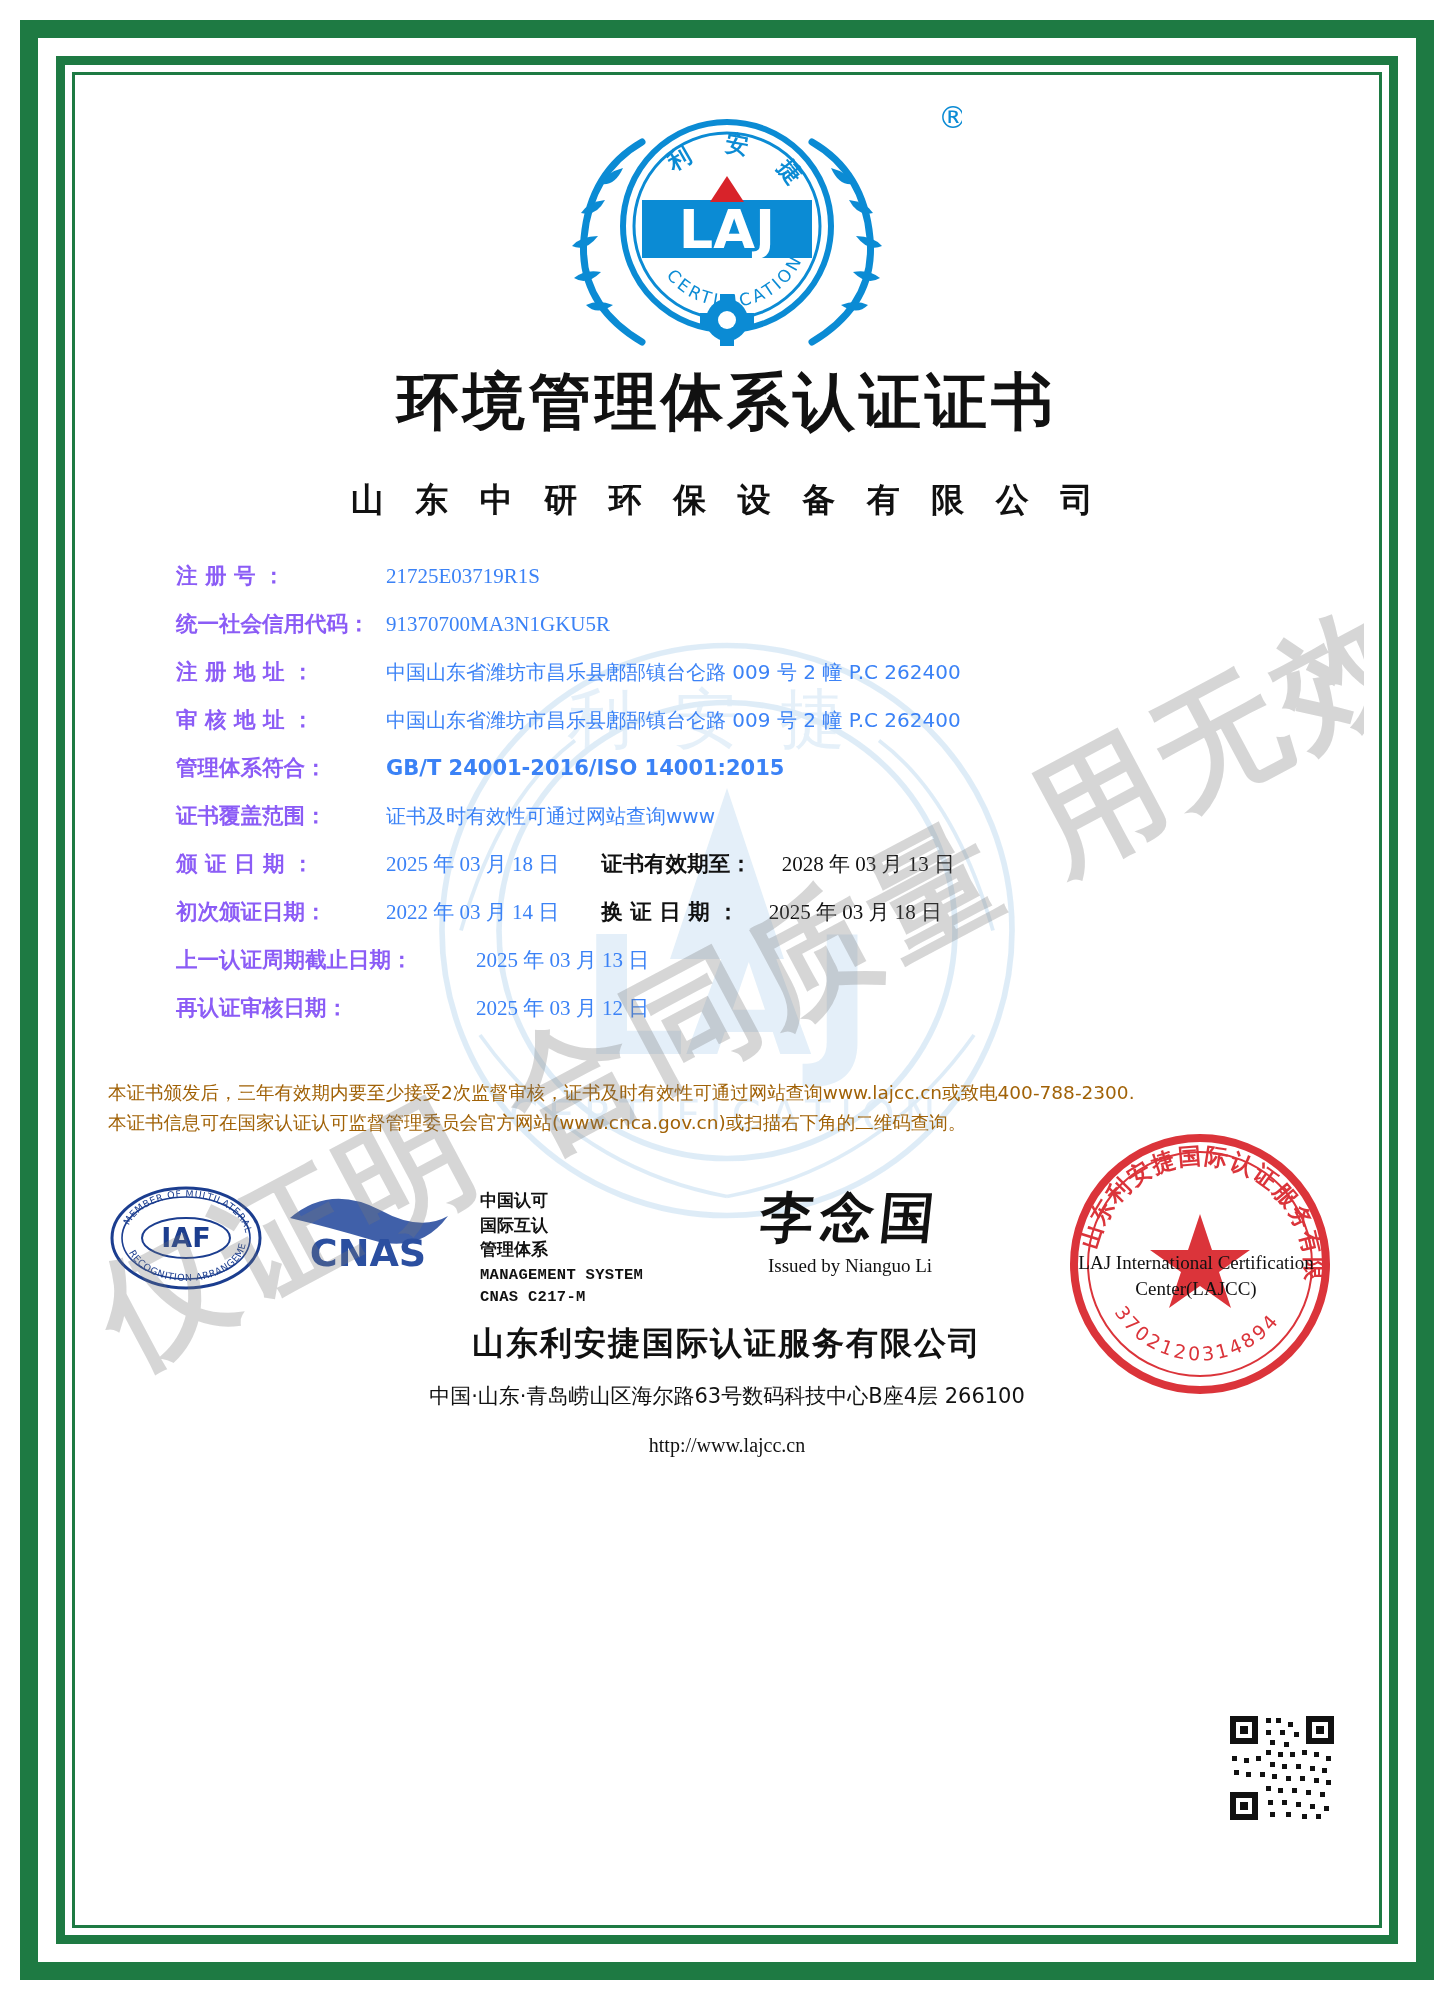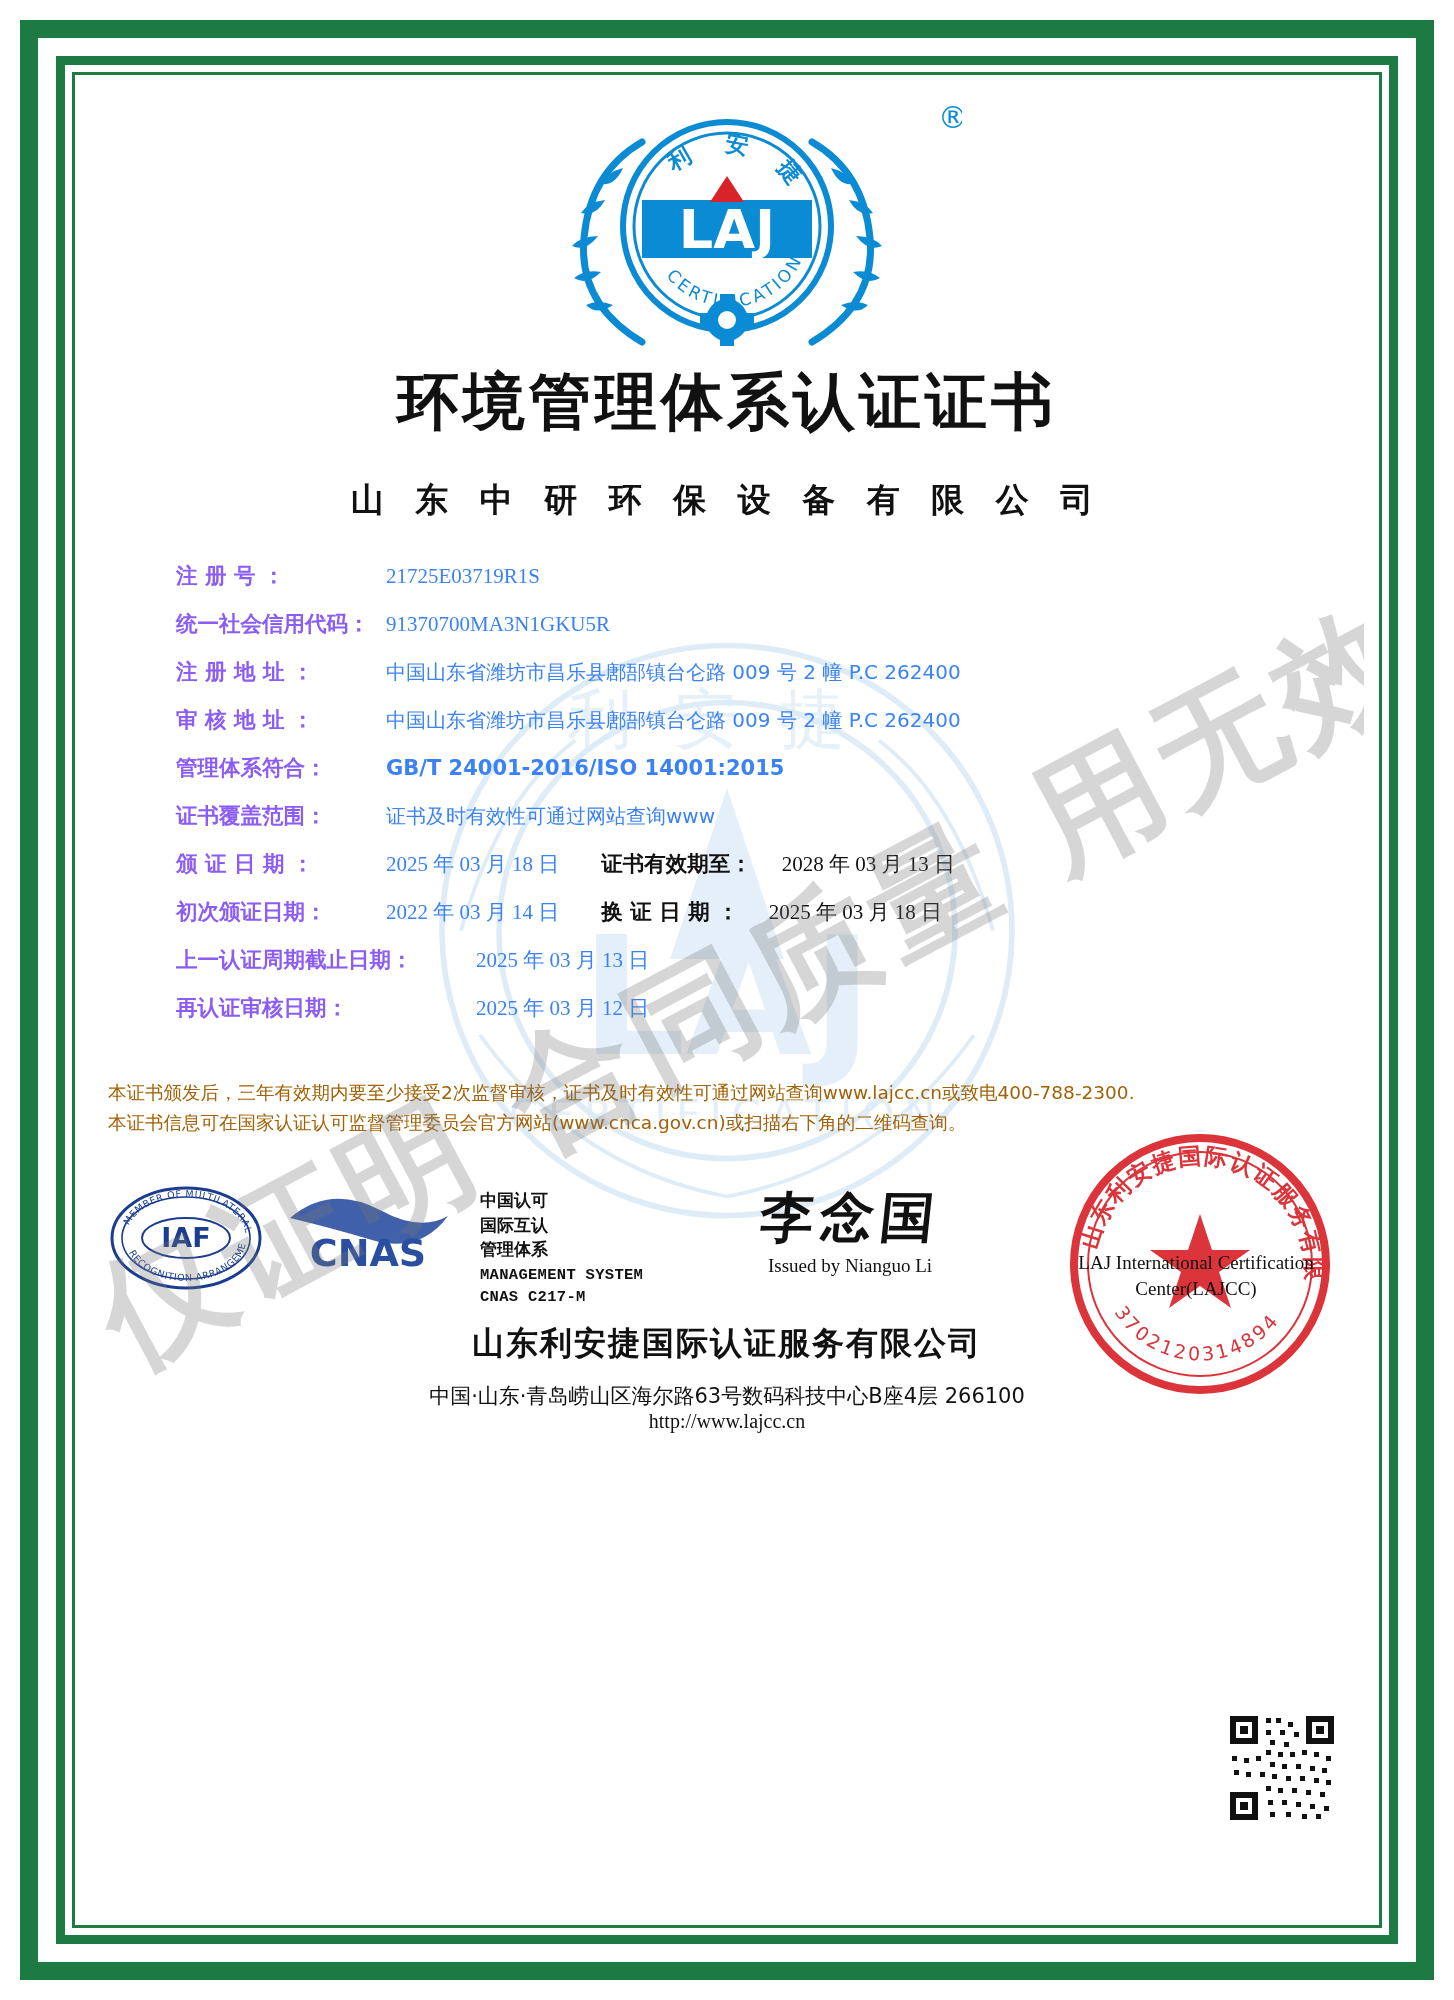--- a/index.html
+++ b/index.html
@@ -150,21 +150,21 @@
     position:relative;z-index:2;text-align:center;margin-top:8px;
   }
   .issuer-name{
     font-family:"DejaVu Sans", sans-serif;font-weight:700;font-size:32px;
     letter-spacing:2px;color:#111;
   }
   .issuer-addr{
     font-family:"DejaVu Sans", sans-serif;font-size:21px;color:#111;margin-top:16px;
   }
   .issuer-url{
-    font-family:"Liberation Serif", serif;font-size:20px;color:#111;margin-top:0;
+    font-family:"Liberation Serif", serif;font-size:20px;color:#111;margin-top:24px;
   }
   
   .qr{
     position:absolute;right:26px;bottom:86px;width:112px;height:112px;z-index:4;
   }
   .en-seal-text{
     position:absolute;right:18px;top:86px;width:300px;z-index:5;
     font-family:"Liberation Serif", serif;font-size:19px;color:#111;
     text-align:center;line-height:1.35;
   }

